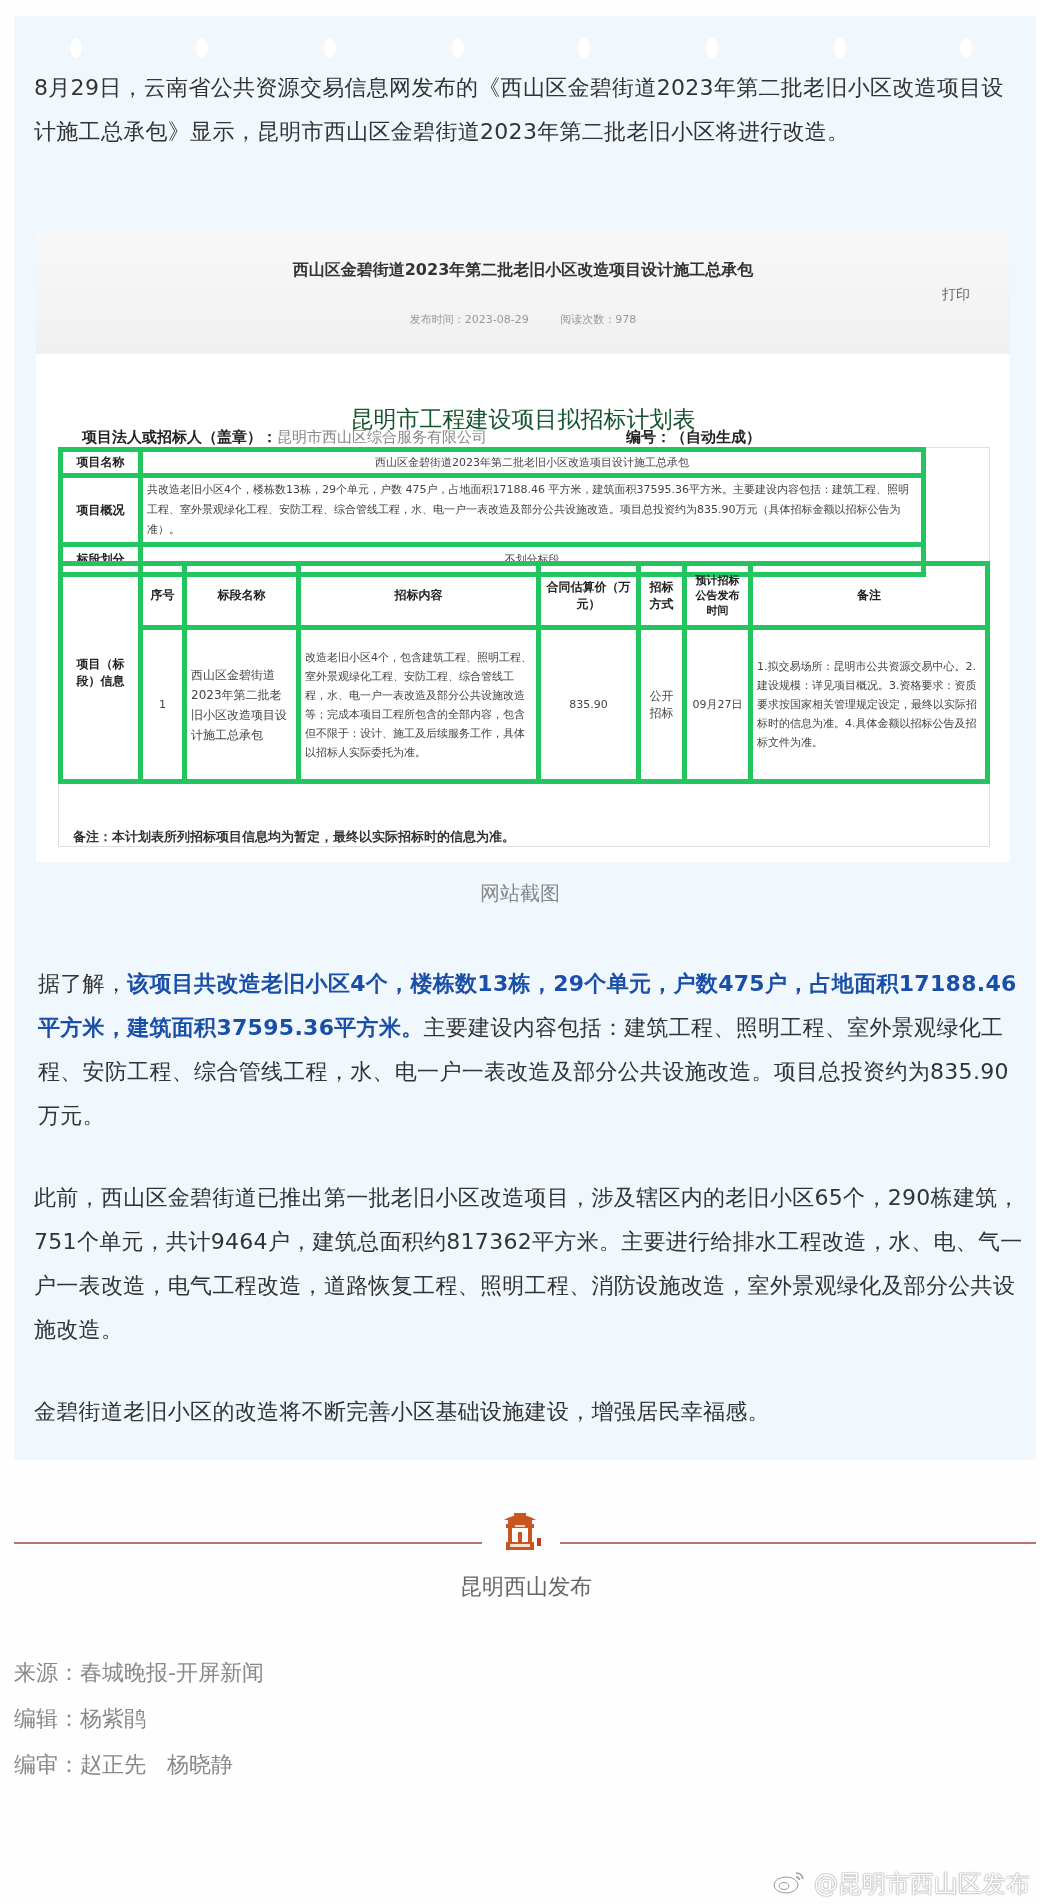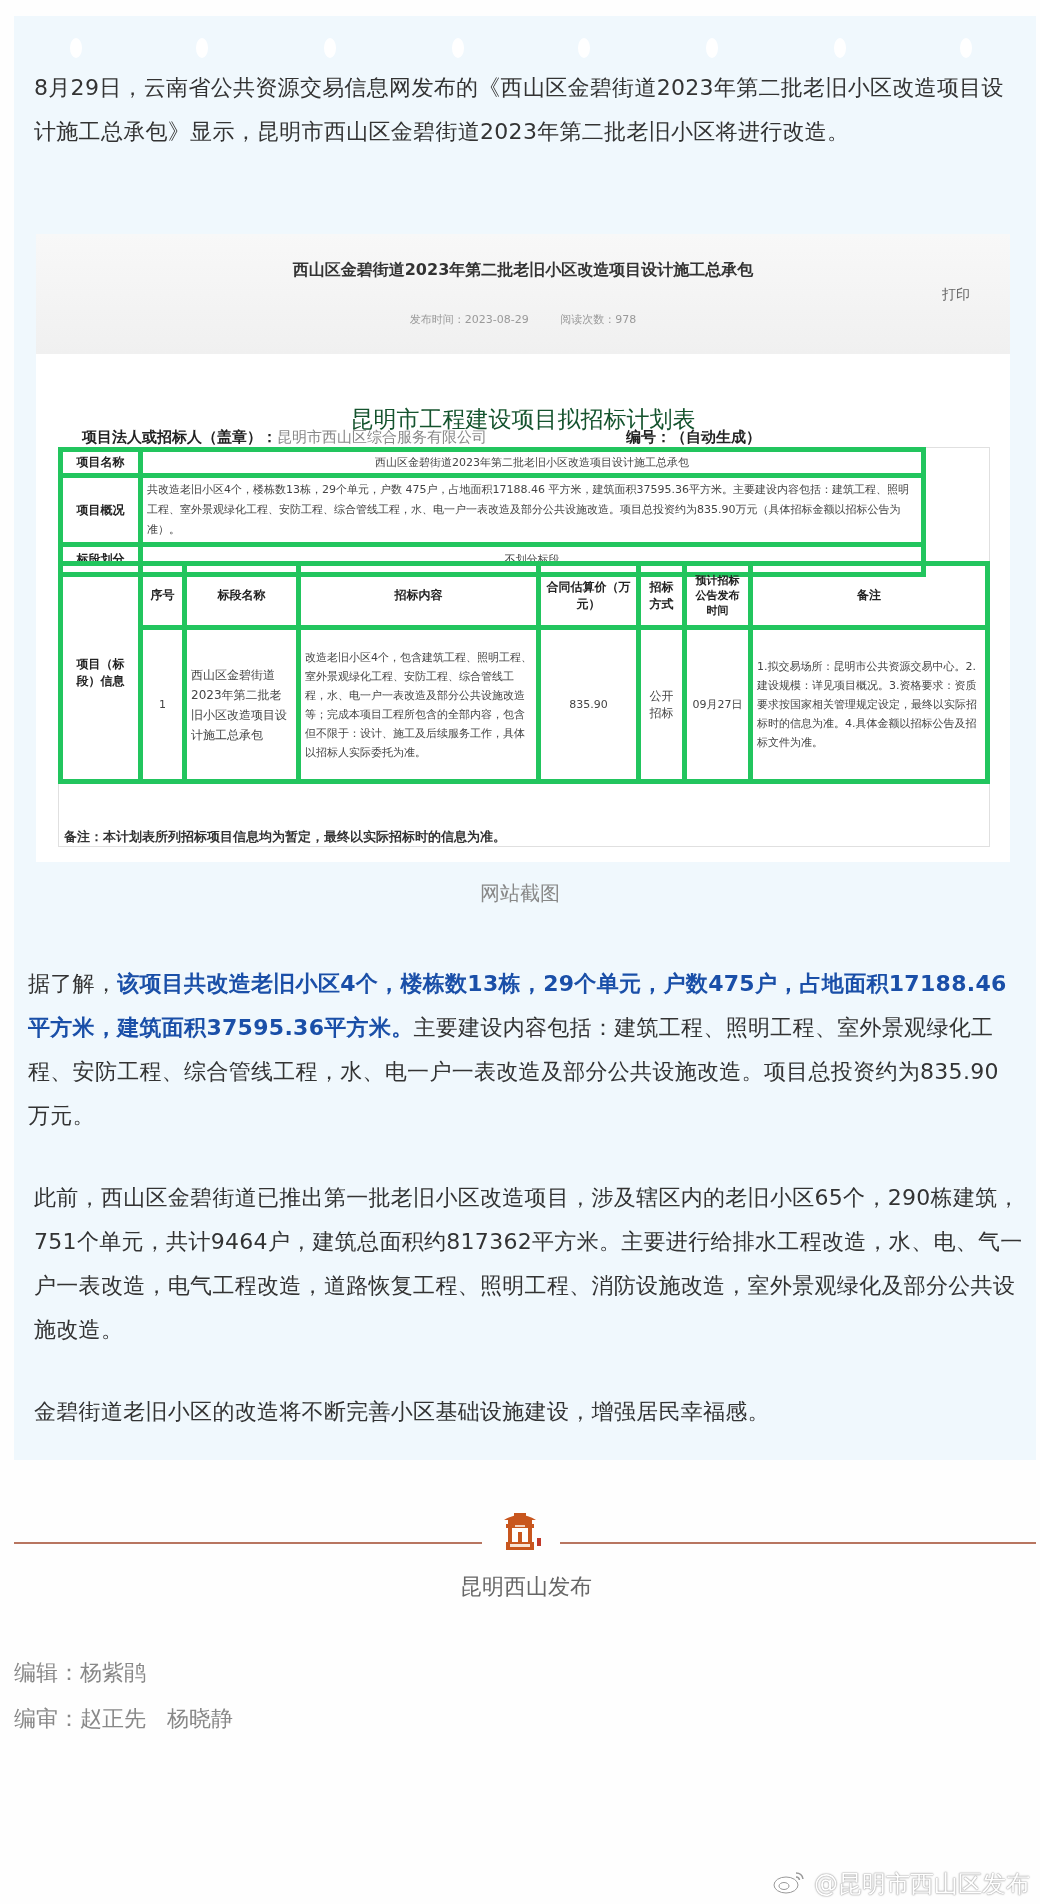--- a/index.html
+++ b/index.html
@@ -37,21 +37,21 @@
   .plan-sub { position: absolute; left: 46px; top: 194px; font-family: "DejaVu Serif", serif; font-size: 15px; font-weight: bold; color: #222; }
   .plan-sub .company { font-weight: normal; color: #888; }
   .plan-no { position: absolute; left: 590px; top: 194px; font-family: "DejaVu Serif", serif; font-size: 15px; font-weight: bold; color: #222; }
 
   table.plan { position: absolute; border-collapse: collapse; font-size: 11px; color: #444; }
   table.plan td { border: 5px solid #22c55e; padding: 2px 4px; vertical-align: middle; }
   .lbl { font-weight: bold; text-align: center; color: #222; font-size: 12px; }
 
   .faint-box { position: absolute; border: 1px solid #e0e0e0; }
 
-  .note { position: absolute; left: 28px; top: 594px; font-size: 13px; font-weight: bold; color: #333; }
+  .note { position: absolute; left: 37px; top: 594px; font-size: 13px; font-weight: bold; color: #333; }
 
   .caption { position: absolute; left: 0; width: 100%; top: 880px; text-align: center; font-size: 20px; color: #888; }
 
   
   .divider { position: absolute; top: 1542px; height: 2px; background: #b87560; }
   .logo { position: absolute; left: 496px; top: 1508px; width: 48px; height: 48px; }
   .brand { position: absolute; left: 0; width: 100%; top: 1572px; text-align: center; font-size: 22px; color: #666; padding-left: 12px; }
   .credits { position: absolute; left: 14px; top: 1650px; font-size: 22px; line-height: 46px; color: #888; }
   .weibo { position: absolute; right: 10px; top: 1868px; font-size: 24px; color: #fff; text-shadow: 0 0 2px #999, 0 0 1px #888; }
 </style>
@@ -130,21 +130,21 @@
       <td style="line-height:19px">1.拟交易场所：昆明市公共资源交易中心。2.建设规模：详见项目概况。3.资格要求：资质要求按国家相关管理规定设定，最终以实际招标时的信息为准。4.具体金额以招标公告及招标文件为准。</td>
     </tr>
   </tbody>
     </table>
 
   <div class="note">备注：本计划表所列招标项目信息均为暂定，最终以实际招标时的信息为准。</div>
 </div>
 
 <div class="caption">网站截图</div>
 
-<p class="para" style="top:962px; left:28px;">
+<p class="para" style="top:962px; left:38px;">
   <span>据了解，</span><span class="hl">该项目共改造老旧小区4个，楼栋数13栋，29个单元，户数475户，占地面积17188.46平方米，建筑面积37595.36平方米。</span><span>主要建设内容包括：建筑工程、照明工程、室外景观绿化工程、安防工程、综合管线工程，水、电一户一表改造及部分公共设施改造。项目总投资约为835.90万元。</span>
 </p>
 
 <p class="para" style="top:1176px; left:34px;">此前，西山区金碧街道已推出第一批老旧小区改造项目，涉及辖区内的老旧小区65个，290栋建筑，751个单元，共计9464户，建筑总面积约817362平方米。主要进行给排水工程改造，水、电、气一户一表改造，电气工程改造，道路恢复工程、照明工程、消防设施改造，室外景观绿化及部分公共设施改造。</p>
 
 <p class="para" style="top:1390px; left:34px;">金碧街道老旧小区的改造将不断完善小区基础设施建设，增强居民幸福感。</p>
 
 <div class="divider" style="left:14px; width:468px;"></div>
 <div class="divider" style="left:560px; width:476px;"></div>
 <div class="logo">
@@ -157,20 +157,21 @@
     <rect x="32" y="20" width="4" height="18" fill="#c8561e"></rect>
     <rect x="22" y="24" width="4" height="10" fill="#c8561e"></rect>
     <path d="M10 34 L38 34 L38 42 L10 42 Z" fill="#c8561e"></path>
     <rect x="14" y="36" width="20" height="3" fill="#f7e3d6"></rect>
     <rect x="41" y="30" width="4" height="8" fill="#c23a2a"></rect>
   </svg>
 </div>
 <div class="brand">昆明西山发布</div>
 
 <div class="credits">
+  <div>来源：春城晚报-开屏新闻</div>
   <div>编辑：杨紫鹃</div>
   <div style="white-space:pre">编审：赵正先   杨晓静</div>
 </div>
 
 <div class="weibo">
   <span>
     <svg width="34" height="26" viewBox="0 0 34 26" style="vertical-align:-3px">
       <ellipse cx="14" cy="16" rx="12" ry="8" fill="#fff" stroke="#999" stroke-width="1"></ellipse>
       <ellipse cx="12" cy="17" rx="5" ry="3.5" fill="none" stroke="#999" stroke-width="1"></ellipse>
       <path d="M24 4 Q30 4 31 10" fill="none" stroke="#999" stroke-width="1.5"></path>

